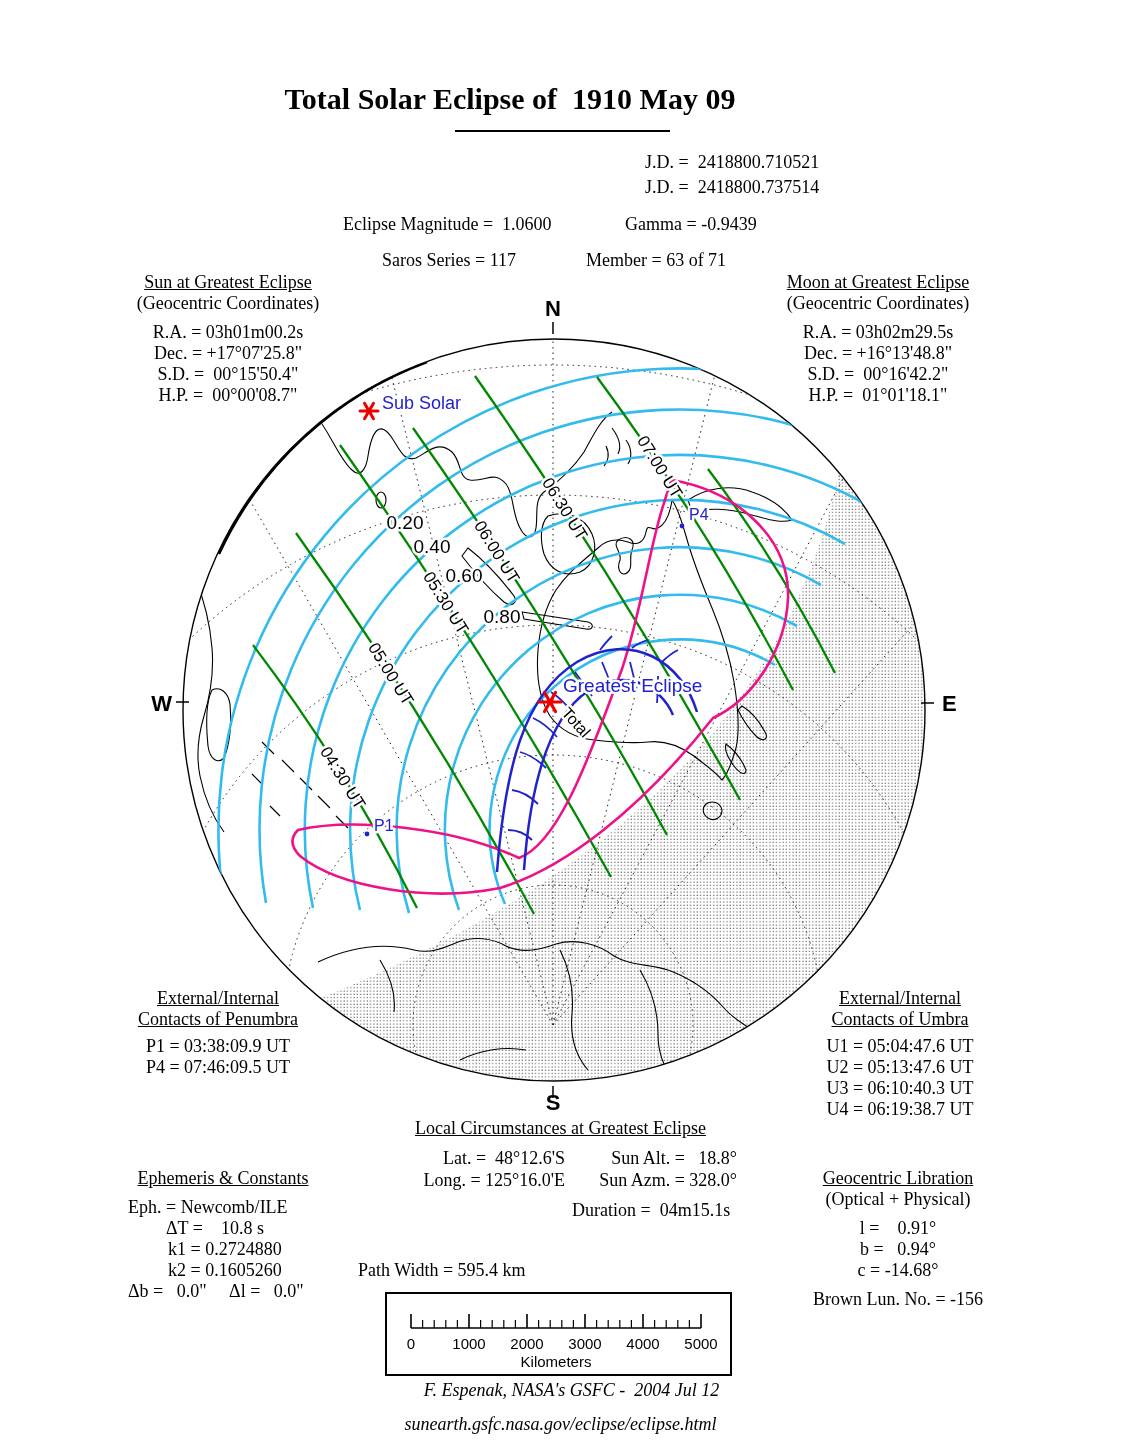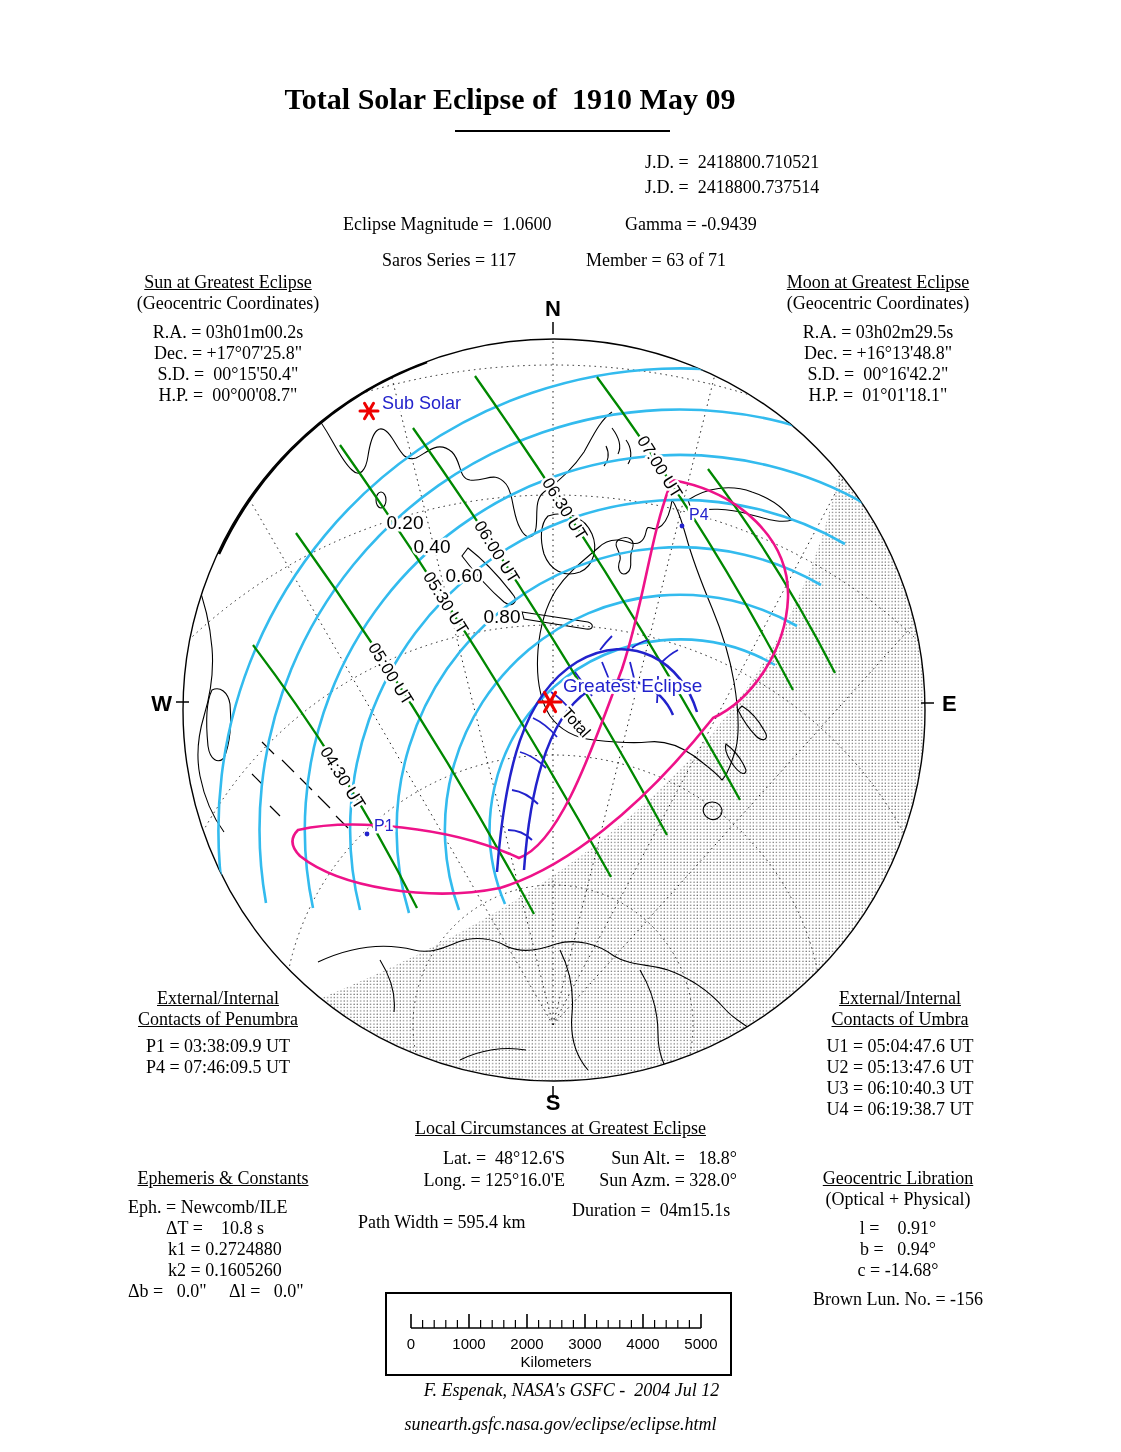--- a/index.html
+++ b/index.html
@@ -191,21 +191,21 @@
   <div class="row">U2 = 05:13:47.6 UT</div>
   <div class="row">U3 = 06:10:40.3 UT</div>
   <div class="row">U4 = 06:19:38.7 UT</div>
 </div>
 
 <div class="abs h17 uh ctr" style="left:0px;top:1118px;width:1121px;">Local Circumstances at Greatest Eclipse</div>
 <div class="abs h17 rt" style="left:365px;top:1148px;width:200px;">Lat. =  48°12.6'S</div>
 <div class="abs h17 rt" style="left:572px;top:1148px;width:165px;">Sun Alt. =   18.8°</div>
 <div class="abs h17 rt" style="left:365px;top:1170px;width:200px;">Long. = 125°16.0'E</div>
 <div class="abs h17 rt" style="left:572px;top:1170px;width:165px;">Sun Azm. = 328.0°</div>
-<div class="abs h17" style="left:358px;top:1212px;">Path Width = 595.4 km</div>
+<div class="abs h17" style="left:358px;top:1260px;">Path Width = 595.4 km</div>
 <div class="abs h17" style="left:572px;top:1200px;">Duration =  04m15.1s</div>
 
 <div class="blk h17" style="left:108px;top:1168px;width:230px;">
   <div class="row uh ctr">Ephemeris &amp; Constants</div>
   <div style="height:8px"></div>
   <div class="row" style="padding-left:20px;">Eph. = Newcomb/ILE</div>
   <div class="row" style="padding-left:58px;">ΔT =    10.8 s</div>
   <div class="row" style="padding-left:60px;">k1 = 0.2724880</div>
   <div class="row" style="padding-left:60px;">k2 = 0.1605260</div>
   <div class="row" style="padding-left:20px;"><span>Δb =   0.0"</span><span>     </span><span>Δl =   0.0"</span></div>

